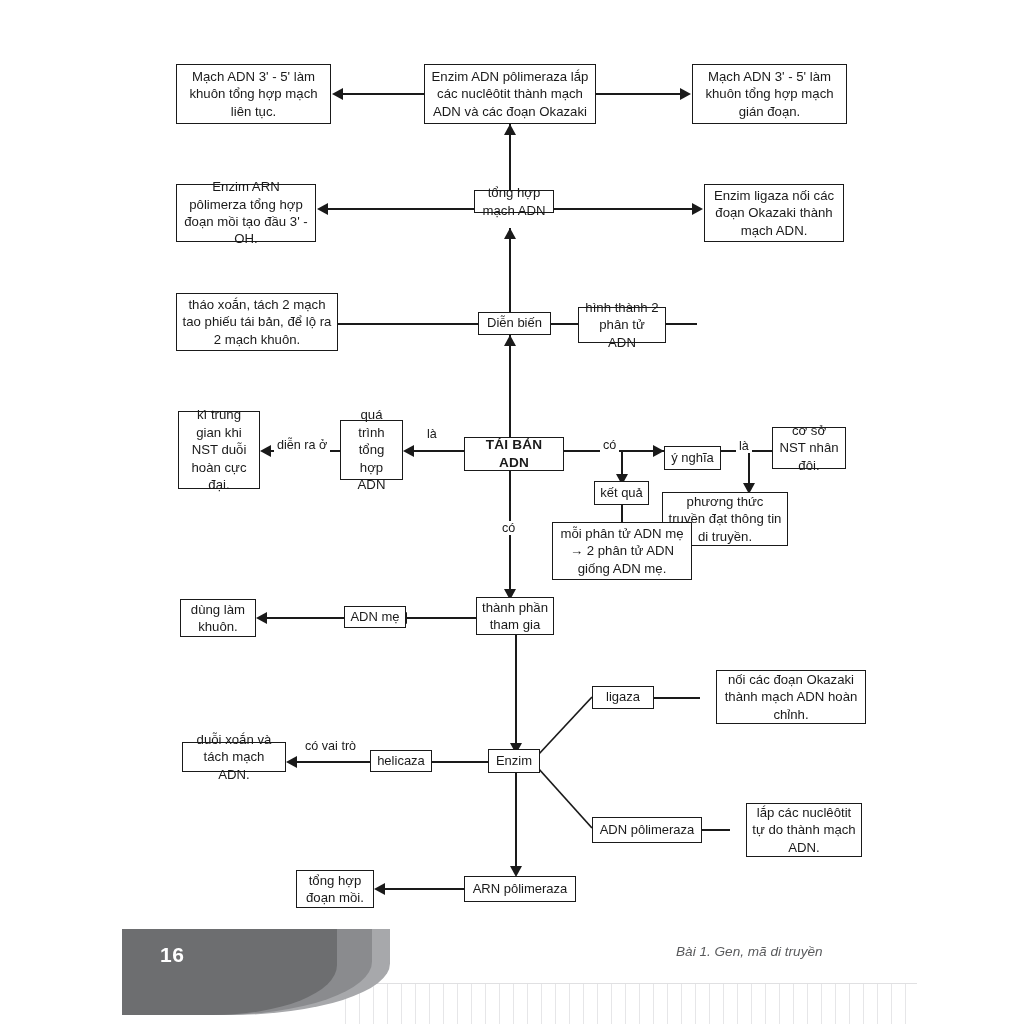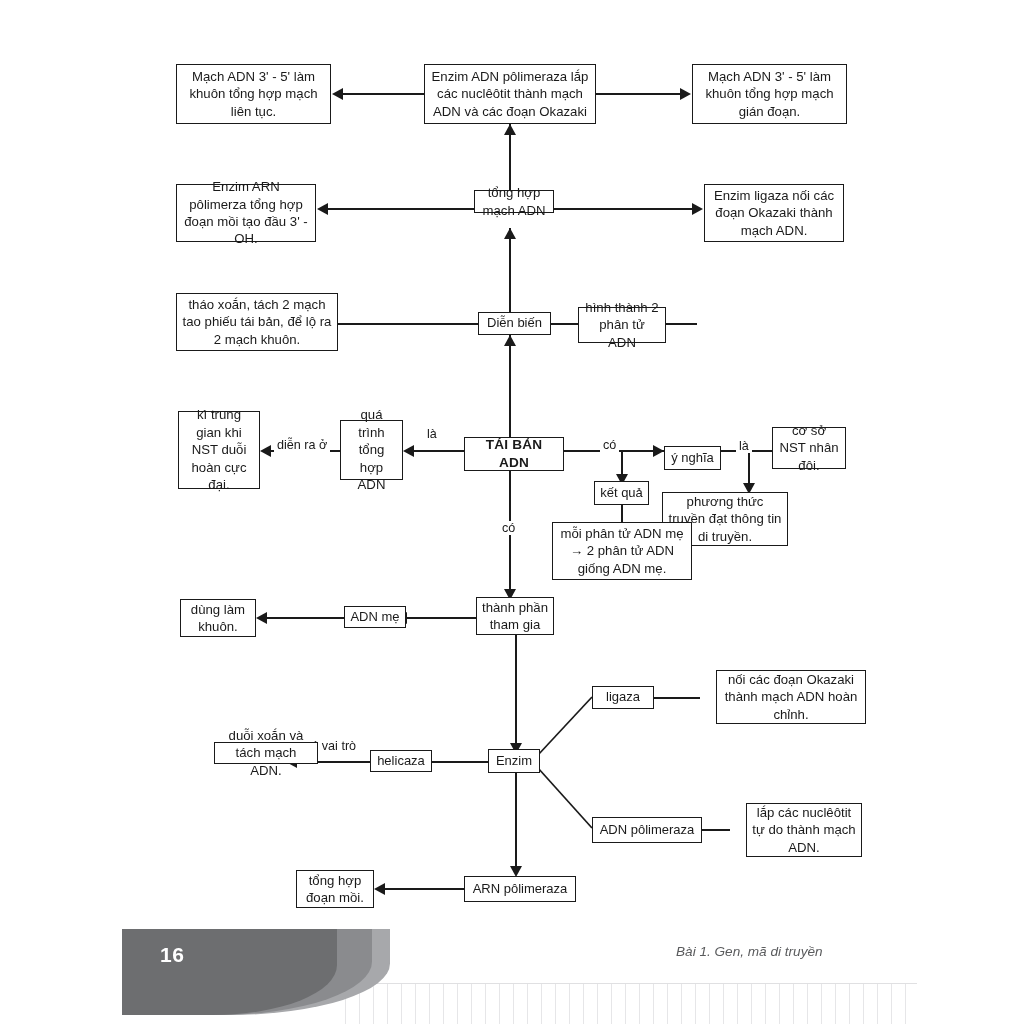--- a/index.html
+++ b/index.html
@@ -206,21 +206,21 @@
 
   <div class="ln v" style="left:515px;top:635px;height:114px;"></div>
   <div class="arw down" style="left:510px;top:743px;"></div>
 
   <div class="node small" style="left:488px;top:749px;width:52px;height:24px;">Enzim</div>
 
   <div class="node small" style="left:370px;top:750px;width:62px;height:22px;">helicaza</div>
   <div class="ln h" style="left:432px;top:761px;width:56px;"></div>
   <div class="arw left" style="left:421px;top:756px;"></div>
 
-  <div class="node" style="left:182px;top:742px;width:104px;height:22px;margin-left:32px;">duỗi xoắn và tách mạch ADN.</div>
+  <div class="node" style="left:182px;top:742px;width:104px;height:30px;">duỗi xoắn và tách mạch ADN.</div>
   <div class="ln h" style="left:297px;top:761px;width:73px;"></div>
   <div class="arw left" style="left:286px;top:756px;"></div>
   <div class="elbl" style="left:302px;top:739px;">có vai trò</div>
 
   <div class="node small" style="left:592px;top:686px;width:62px;height:23px;">ligaza</div>
   <div class="ln h" style="left:654px;top:697px;width:46px;"></div>
   <div class="node" style="left:700px;top:670px;width:150px;height:54px;margin-left:16px;">nối các đoạn Okazaki thành mạch ADN hoàn chỉnh.</div>
 
   <div class="node small" style="left:592px;top:817px;width:110px;height:26px;">ADN pôlimeraza</div>
   <div class="ln h" style="left:702px;top:829px;width:28px;"></div>

